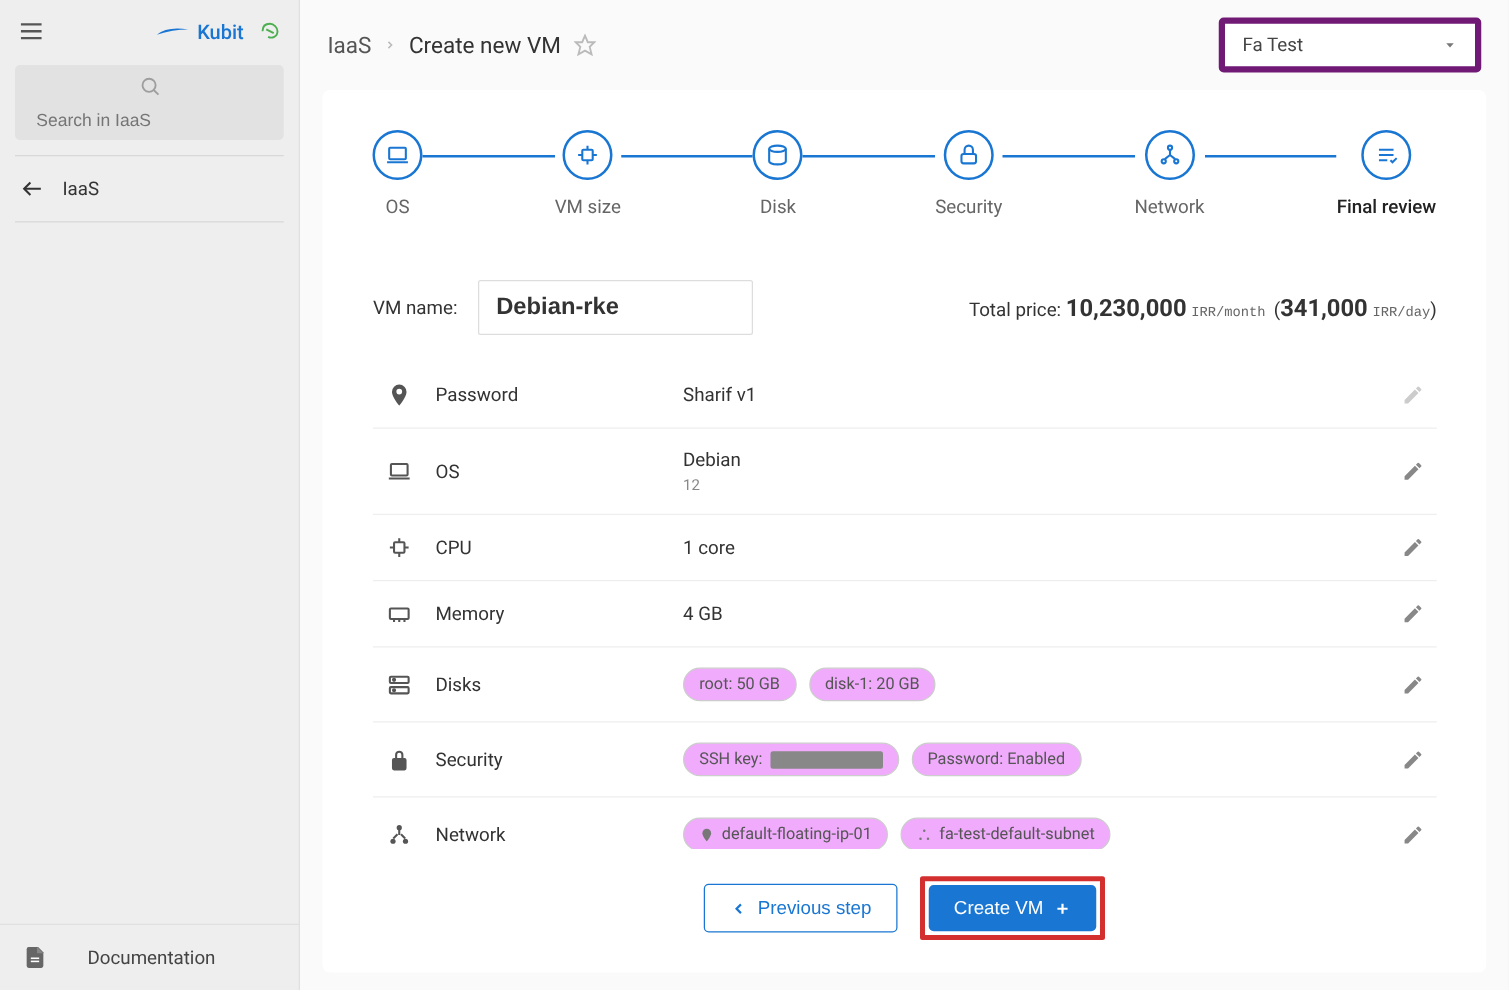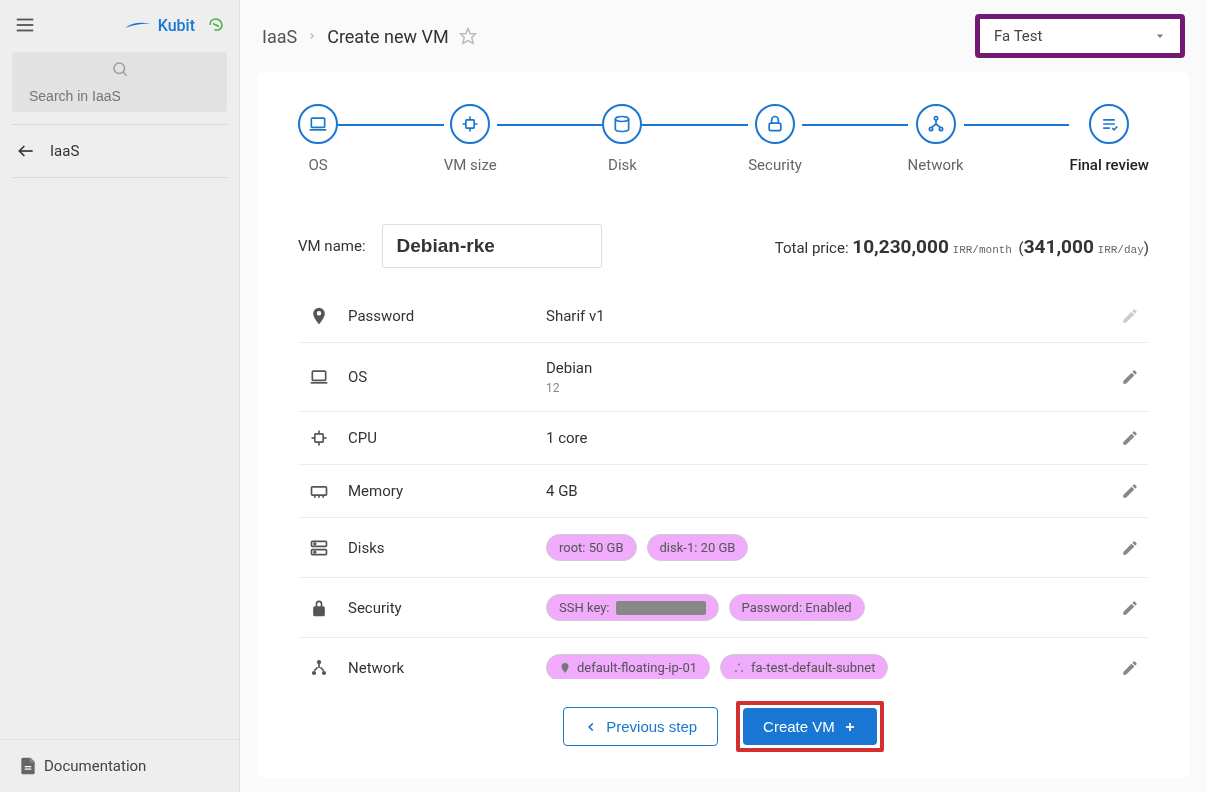--- a/index.html
+++ b/index.html
@@ -9,21 +9,21 @@
 .sidebar-top { display:flex; align-items:center; padding:14px 14px 10px 14px; gap:12px; }
 .menu-btn { color:#555; cursor:pointer; }
 .logo { display:flex; align-items:center; gap:6px; color:#1976d2; font-weight:500; font-size:16px; flex:1; justify-content:flex-end; }
 .logo-swoosh { width:28px; height:14px; }
 .logo-icon2 { width:18px; height:18px; color:#4caf50; }
 .search-bar { margin:6px 12px; background:#e2e2e2; border-radius:4px; display:flex; align-items:center; padding:8px 10px; gap:10px; color:#9e9e9e;flex-direction:column; }
 .search-bar input { border:none; background:transparent; outline:none; font-size:14px; flex:1; color:#555; }
 .divider { height:1px; background:#d8d8d8; margin:6px 12px; }
 .nav-row { display:flex; align-items:center; gap:14px; padding:10px 16px; font-size:15px; color:#333; cursor:pointer; }
 .sidebar-bottom { margin-top:auto; }
-.doc-row { display:flex; align-items:center; gap:6px; padding:16px 18px; font-size:15px; color:#444; cursor:pointer; border-top:1px solid #e0e0e0; }
+.doc-row { display:flex; align-items:center; gap:32px; padding:16px 18px; font-size:15px; color:#444; cursor:pointer; border-top:1px solid #e0e0e0; }
 .main { flex:1; display:flex; flex-direction:column; background:#fafafa; }
 .topbar { display:flex; align-items:center; padding:14px 22px; gap:14px; }
 .breadcrumb { display:flex; align-items:center; gap:10px; font-size:18px; color:#555; }
 .bc-sep { color:#bbb; font-size:14px; }
 .bc-current { color:#333; }
 .star { color:#bbb; font-size:16px; cursor:pointer; }
 .project-select { margin-left:auto; border:5px solid #701a75; border-radius:4px; background:#fff; padding:8px 14px; display:flex; align-items:center; gap:30px; min-width:210px; cursor:pointer; font-size:15px; color:#444; justify-content:space-between; }
 .content { margin:0 18px 14px 18px; background:#fff; border-radius:6px; padding:22px 0 22px 0; flex:1; display:flex; flex-direction:column; overflow:hidden; }
 .stepper { display:flex; align-items:flex-start; justify-content:center; padding:10px 40px 50px 40px; }
 .step { display:flex; flex-direction:column; align-items:center; position:relative; }

